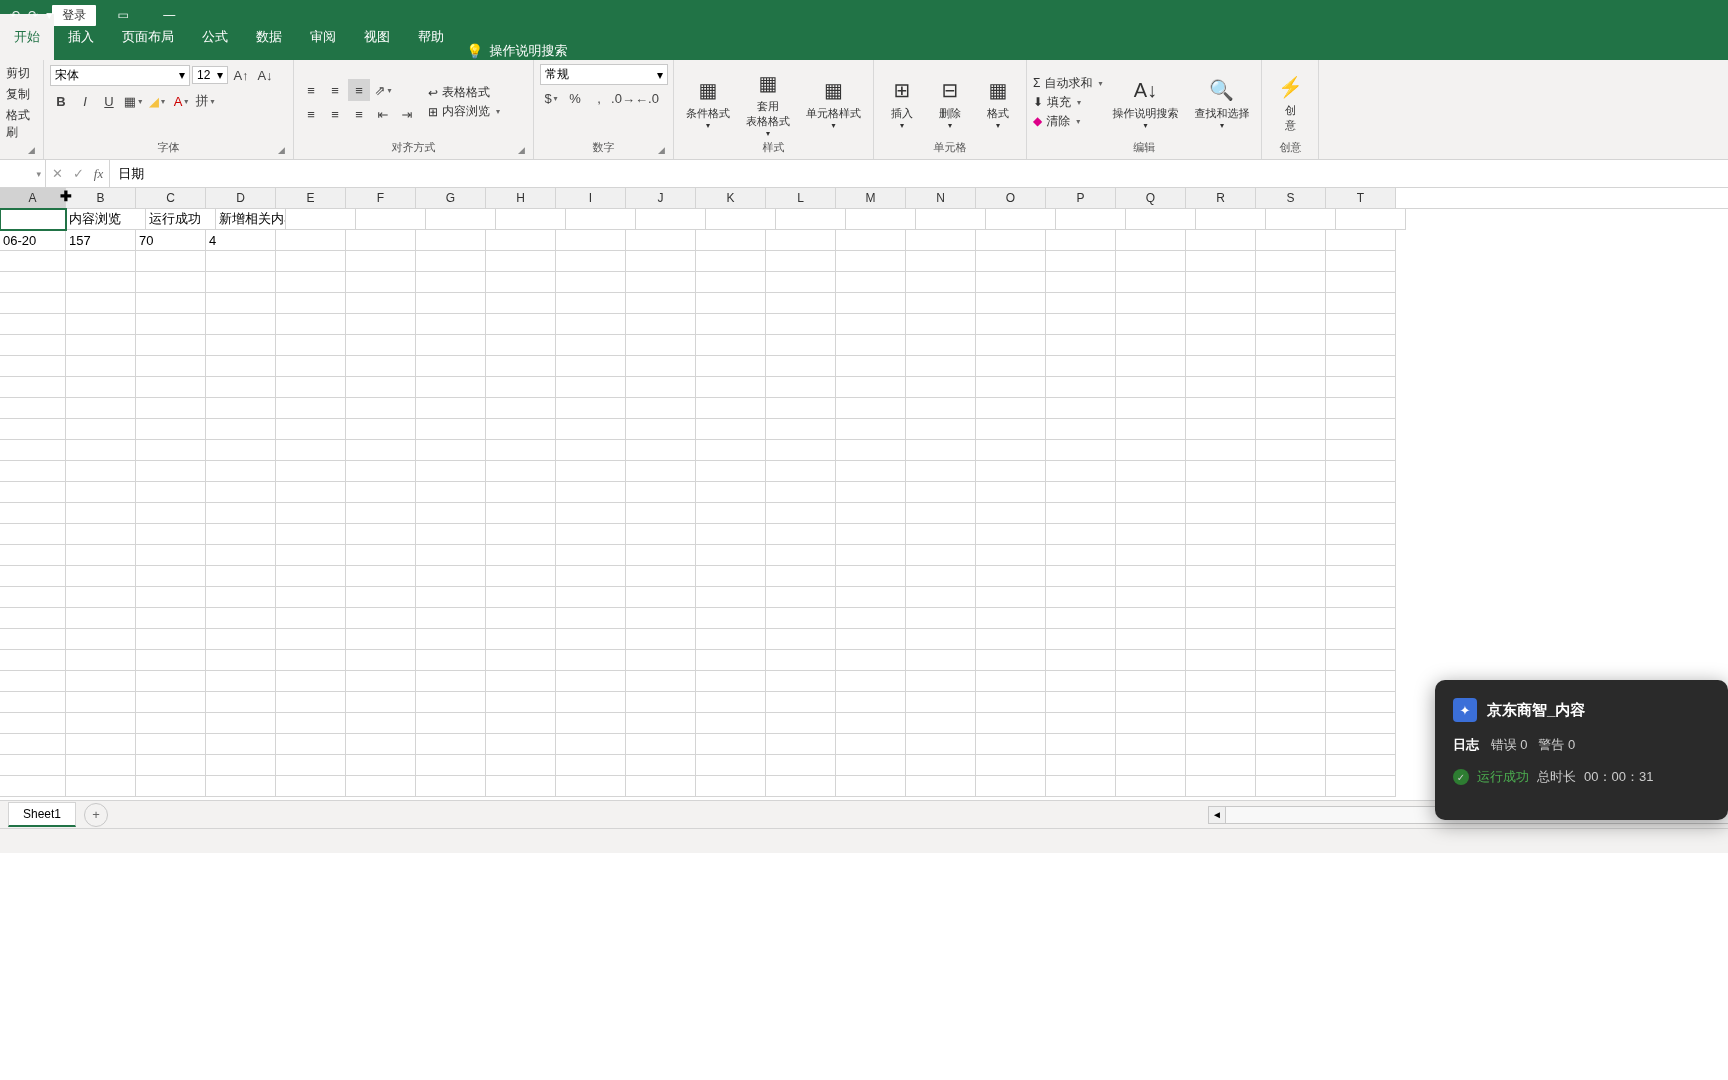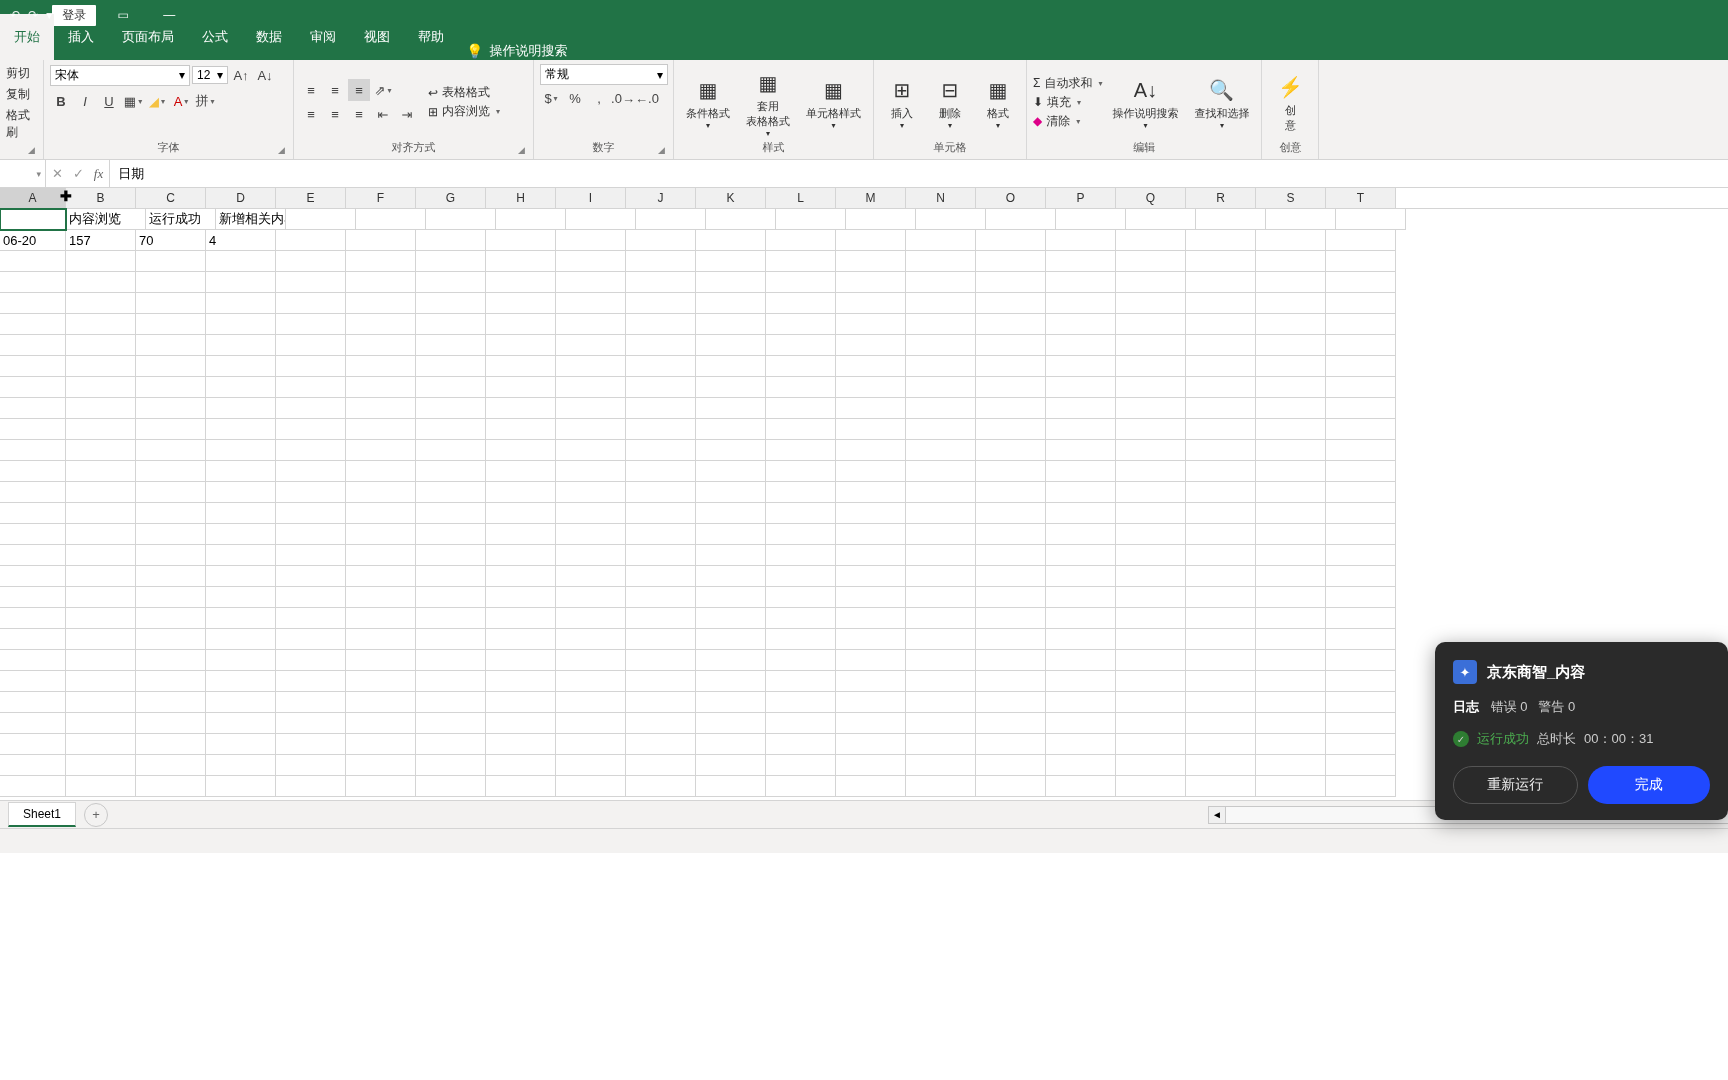--- a/index.html
+++ b/index.html
@@ -969,17 +969,13 @@
     <b>日志</b>
     <span>错误 0</span>&nbsp;&nbsp;
     <span>警告 0</span>
   </div>
   <div class="status">
     <div class="ok">✓</div>
     <span class="g">运行成功</span>
     <span>总时长</span>
     <span>00：00：31</span>
   </div>
-  <div class="btns">
-    <div class="b rerun">重新运行</div>
-    <div class="b done">完成</div>
-  </div>
 </div>
 
 </body></html>

